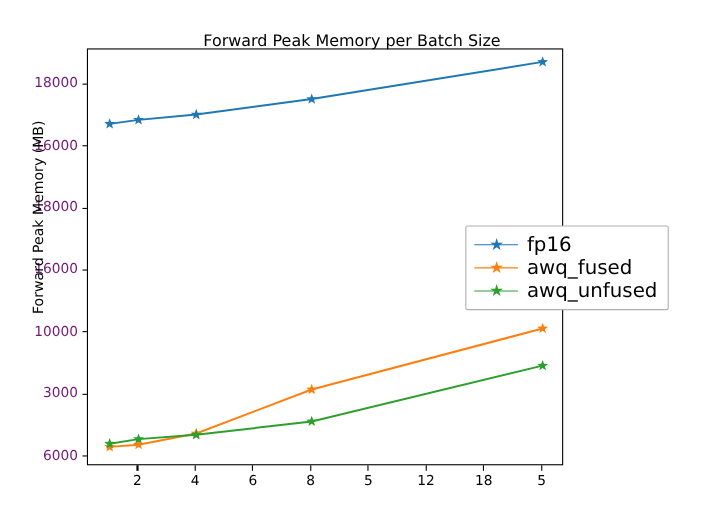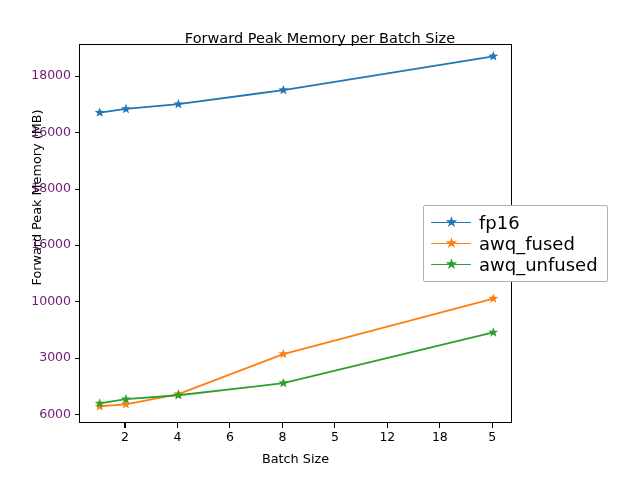--- a/index.html
+++ b/index.html
@@ -166,21 +166,20 @@
       </div>
       <div class="xtick" style="left: 360.833px;">
         <div class="tmark"></div>
         <div class="tlabel">18</div>
       </div>
       <div class="xtick" style="left: 413.318px;">
         <div class="tmark"></div>
         <div class="tlabel">5</div>
       </div>
     </div>
-  <div id="xlabel">Batch Size</div>
 
   <div id="legend">
       <div class="legend-row">
         <div class="legend-swatch">
           <div class="lline" style="background: rgb(31, 119, 180);"></div>
           <div class="lstar" style="color: rgb(31, 119, 180);">★</div>
         </div>
         <div class="legend-label">fp16</div>
       </div>
       <div class="legend-row">

